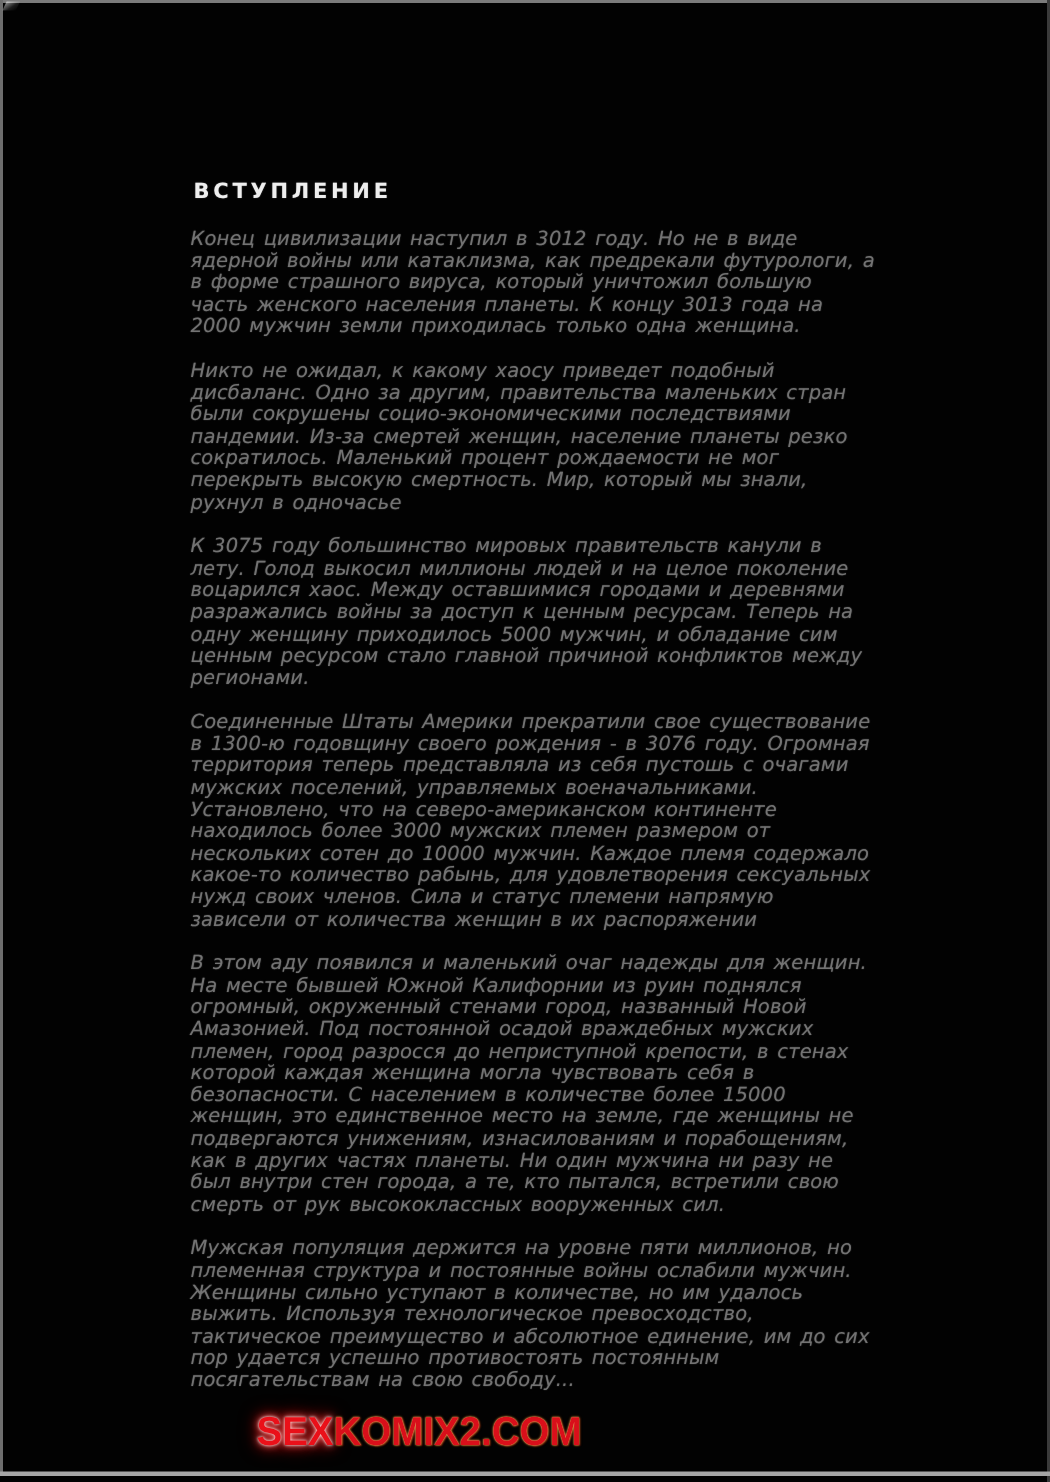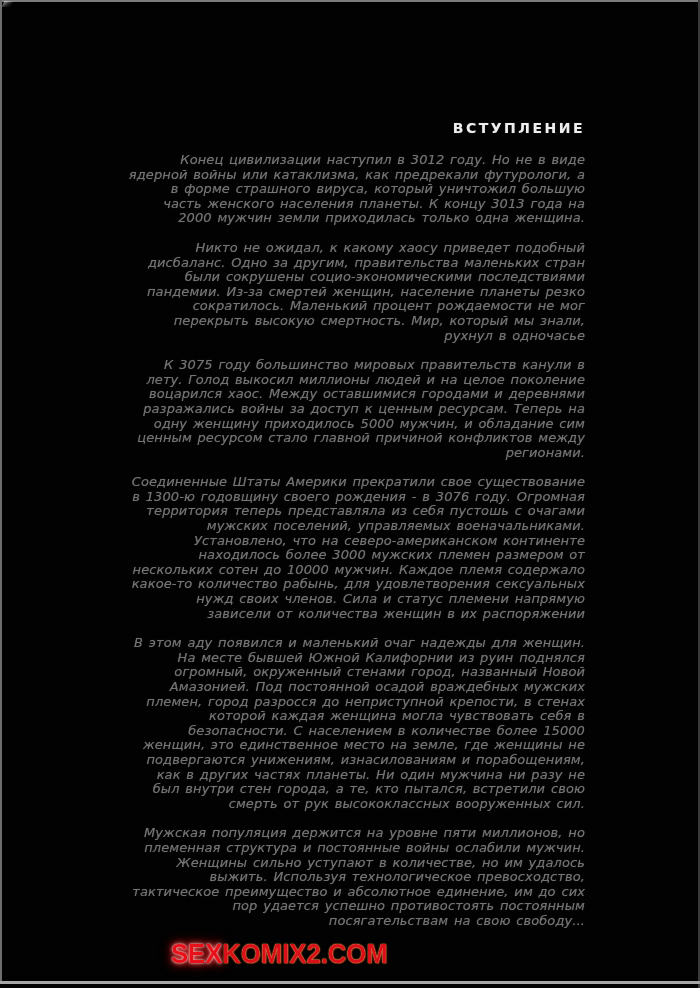--- a/index.html
+++ b/index.html
@@ -7,21 +7,20 @@
     padding: 0;
     background: #000000;
   }
   .page {
     position: relative;
     width: 700px;
     height: 988px;
     background: #020202;
     overflow: hidden;
     font-family: "DejaVu Sans", sans-serif;
-    text-align: right;
   }
   
   .edge-top {
     position: absolute; top: 0; left: 0;
     width: 100%; height: 2px;
     background: #7b7b7b;
   }
   .edge-left {
     position: absolute; top: 0; left: 0;
     width: 2px; height: 984px;

